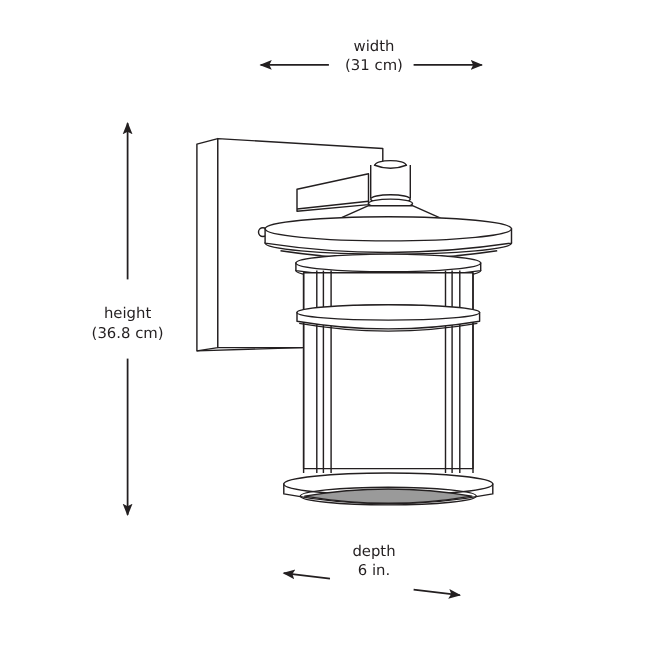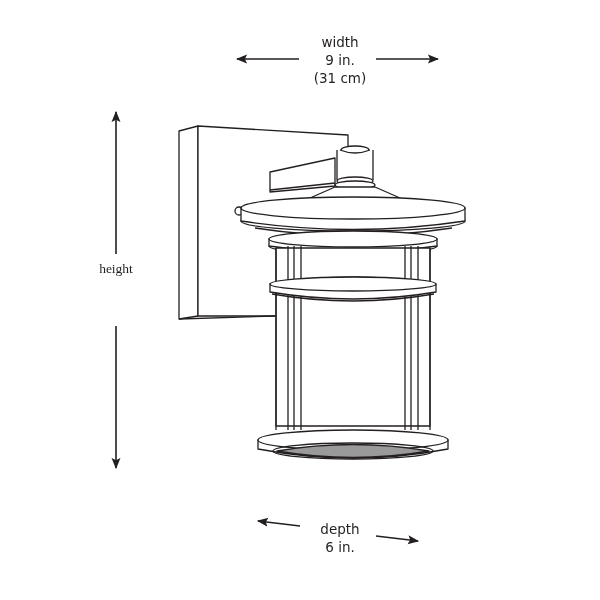--- a/index.html
+++ b/index.html
@@ -1,22 +1,22 @@
 <!DOCTYPE html>
 <html><head>
   <meta charset="utf-8">
   <style>
     html, body { margin: 0; padding: 0; background: #ffffff; }
     body { width: 600px; height: 600px; position: relative; overflow: hidden;
            font-family: "DejaVu Sans", "Liberation Sans", sans-serif; color: #231f20; }
     .label { position: absolute; text-align: center; font-size: 13.5px; line-height: 18px; color: #231f20; }
     .label div { white-space: nowrap; }
     #width-label { left: 290px; top: 33px; width: 100px; }
-    #height-label { left: 68px; top: 260px; width: 96px; font-family: Liberation Serif, serif; }
-    #depth-label { left: 290px; top: 520px; width: 100px; }
+    #height-label { left: 68px; top: 276px; width: 96px; }
+    #depth-label { left: 290px; top: 492px; width: 100px; }
     svg { position: absolute; left: 0; top: 0; }
   </style>
 </head>
 <body>
 
 <svg width="600" height="600" viewBox="0 0 600 600" xmlns="http://www.w3.org/2000/svg">
   <defs>
     <marker id="ah" viewBox="0 0 10 10" refX="9" refY="5" markerWidth="7" markerHeight="7" orient="auto-start-reverse">
       <path d="M0,1 L10,5 L0,9 L2,5 z" fill="#231f20"></path>
     </marker>
@@ -101,24 +101,24 @@
       <path d="M258,440 Q353,425 448,440 L448,449 Q353,467 258,449 Z"></path>
       <ellipse cx="353" cy="440" rx="95" ry="10"></ellipse>
       <ellipse cx="353" cy="451" rx="80" ry="8" fill="none"></ellipse>
       <path d="M277,451 Q353,438 429,451 Q353,464 277,451 Z" fill="#9a9a9a"></path>
     </g>
   </g>
 </svg>
 
 <div id="width-label" class="label">
   <div>width</div>
-  <div>9 in.</div>
   <div>(31 cm)</div>
 </div>
 
 <div id="height-label" class="label">
   <div>height</div>
+  <div>(36.8 cm)</div>
 </div>
 
 <div id="depth-label" class="label">
   <div>depth</div>
   <div>6 in.</div>
 </div>
 
 </body></html>

